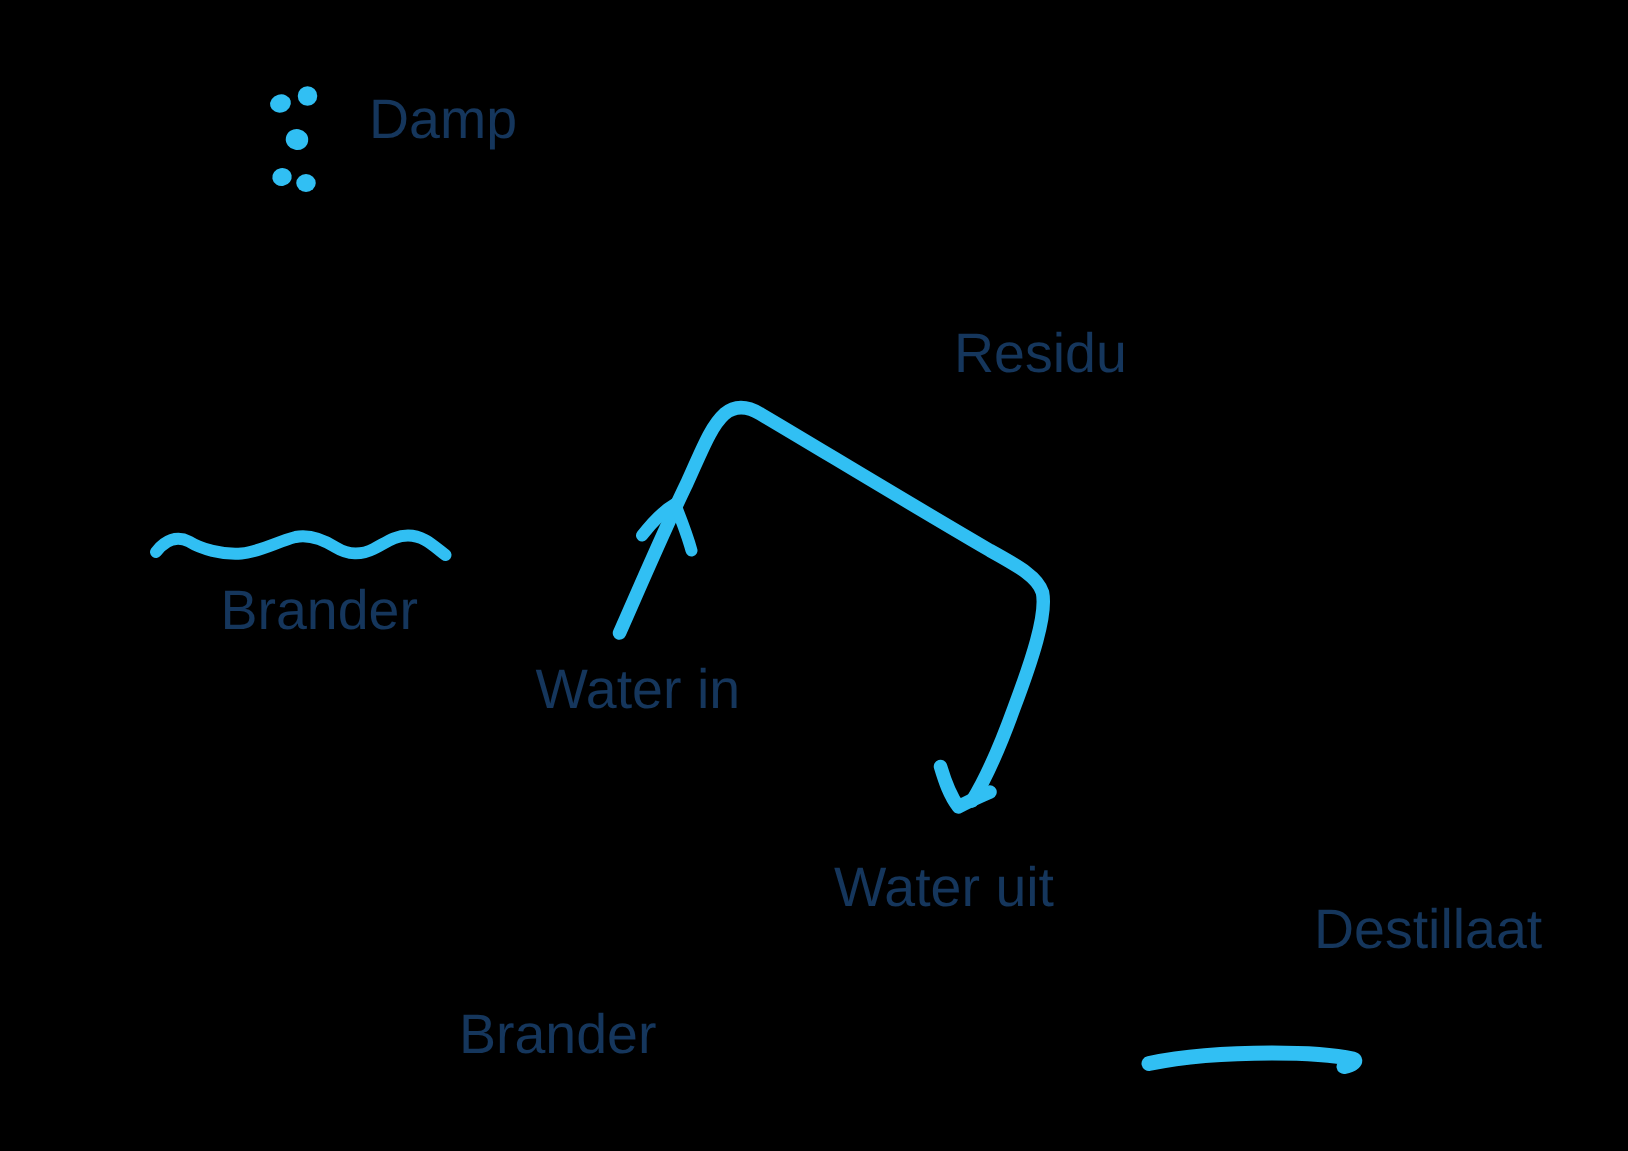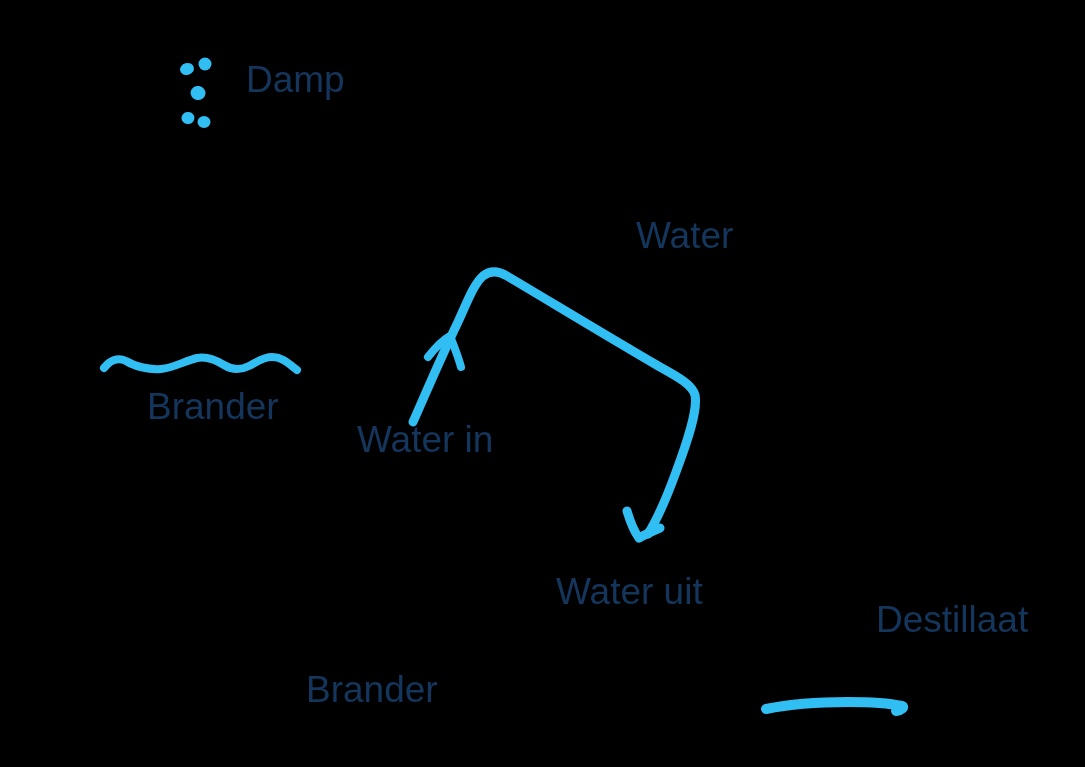--- a/index.html
+++ b/index.html
@@ -20,21 +20,21 @@
     position: absolute;
     color: var(--text);
     font-size: 37px;
     line-height: 1.1;
     white-space: nowrap;
     user-select: none;
   }
   .label-damp       { left: 246px; top: 60px; }
   .label-koeler     { left: 636px; top: 216px; }
   .label-residu     { left: 147px; top: 387px; }
-  .label-water-in   { left: 357px; top: 420px; }
+  .label-water-in   { left: 357px; top: 440px; }
   .label-water-uit  { left: 556px; top: 572px; }
   .label-destillaat { left: 876px; top: 600px; }
   .label-brander    { left: 306px; top: 670px; }
 
   svg.ink-layer { position: absolute; inset: 0; }
   .ink-stroke {
     stroke: var(--ink);
     fill: none;
     stroke-linecap: round;
     stroke-linejoin: round;
@@ -82,19 +82,19 @@
              C 630 521, 633 530, 639 538
              C 646 534, 653 531, 660 528"></path>
 
     <path class="ink-stroke" stroke-width="10" d="M 766 709
              C 790 704, 820 702, 848 702
              C 868 702, 888 703, 902 706
              C 905 707, 902 710, 896 711"></path>
   </svg>
 
   <div class="label label-damp">Damp</div>
-  <div class="label label-koeler">Water</div>
+  <div class="label label-koeler">Residu</div>
   <div class="label label-residu">Brander</div>
   <div class="label label-water-in">Water in</div>
   <div class="label label-water-uit">Water uit</div>
   <div class="label label-brander">Brander</div>
   <div class="label label-destillaat">Destillaat</div>
 </div>
 
 </body></html>

